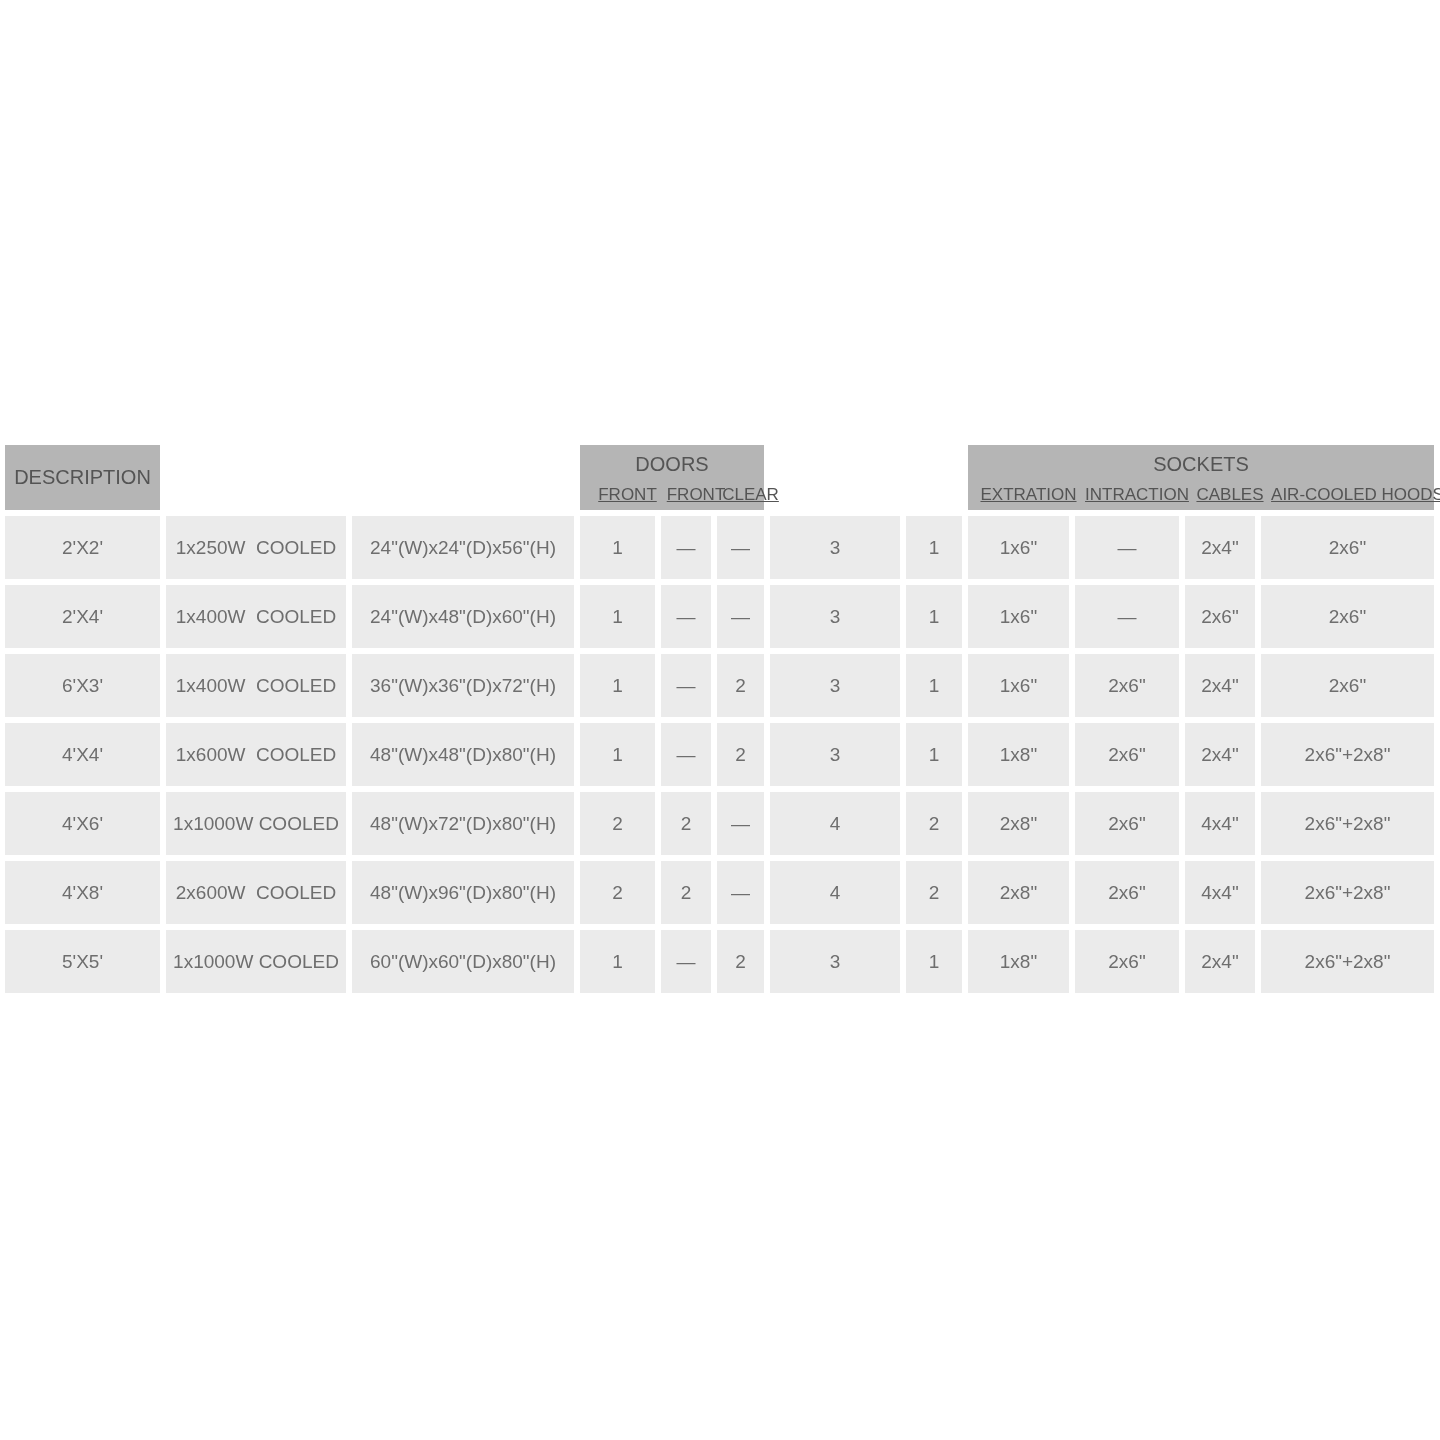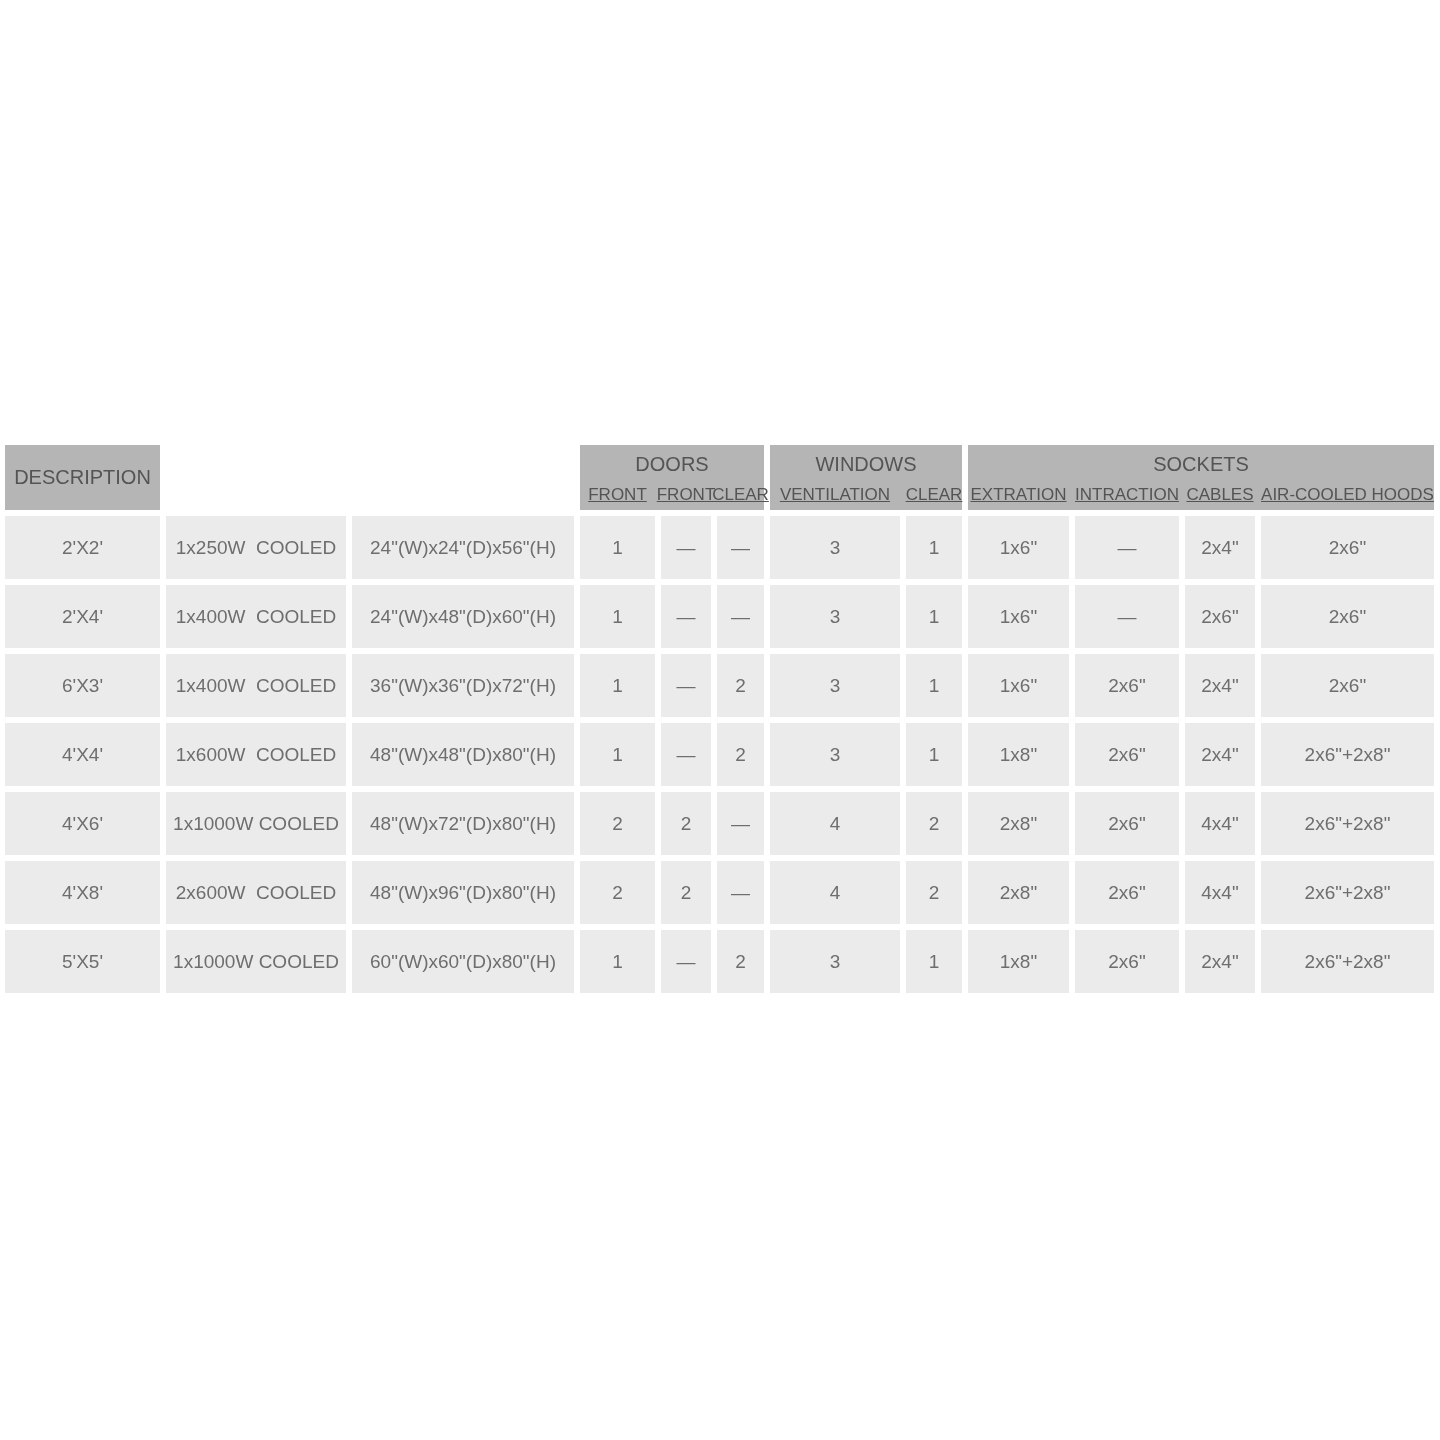--- a/index.html
+++ b/index.html
@@ -37,21 +37,21 @@
     display:flex;
     flex-direction:column;
     align-items:center;
     justify-content:center;
     white-space:pre;
     line-height:27px;
     font-size:20px;
   }
   .h.group{
     justify-content:space-between;
-    padding:6px 0 5px;
+    padding:6px 10px 5px;
   }
   .gtitle{font-size:20px;}
   .subgrid{
     display:grid;
     gap:6px;
     width:100%;
     font-size:17px;
     line-height:20px;
     text-decoration:underline;
   }
@@ -81,27 +81,20 @@
 
     <div class="h"><span>DESCRIPTION</span></div>
     <div class="h group hg-doors">
       <div class="gtitle">DOORS</div>
       <div class="subgrid sub-doors">
         <span>FRONT</span>
         <span>FRONT</span>
         <span>CLEAR</span>
       </div>
     </div>
-    <div class="h group hg-windows">
-      <div class="gtitle">WINDOWS</div>
-      <div class="subgrid sub-windows">
-        <span>VENTILATION</span>
-        <span>CLEAR</span>
-      </div>
-    </div>
     <div class="h group hg-sockets">
       <div class="gtitle">SOCKETS</div>
       <div class="subgrid sub-sockets">
         <span>EXTRATION</span>
         <span>INTRACTION</span>
         <span>CABLES</span>
         <span>AIR-COOLED HOODS</span>
       </div>
     </div>
 

